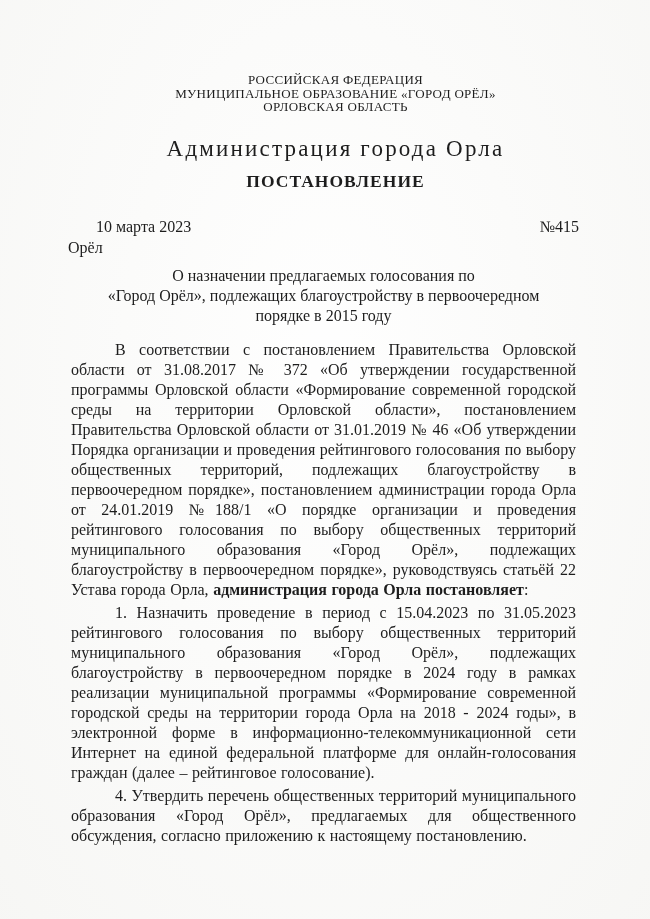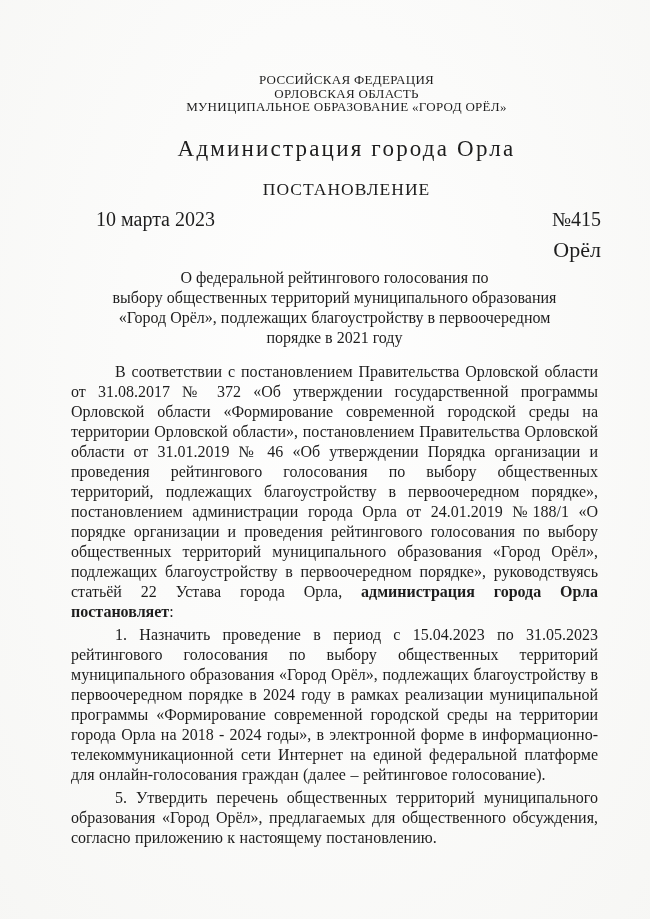--- a/index.html
+++ b/index.html
@@ -11,21 +11,21 @@
     height: 919px;
     background: #fbfbfa;
     overflow: hidden;
     font-family: "Liberation Serif", "DejaVu Serif", serif;
     color: #1d1d1d;
   }
   .page {
     box-sizing: border-box;
     width: 650px;
     height: 919px;
-    padding: 73px 49px 0 68px;
+    padding: 73px 71px 0 68px;
     background:
       radial-gradient(ellipse at 50% 40%, rgba(255,255,255,0.9), rgba(240,240,238,0.35)),
       #fafaf8;
   }
   .letterhead {
     text-align: center;
     position: relative;
     left: 12px;
   }
   .lh-small {
@@ -37,38 +37,38 @@
   .lh-org {
     font-size: 23px;
     line-height: 26px;
     letter-spacing: 2.2px;
     margin-top: 22px;
     white-space: nowrap;
   }
   .doc-type {
     font-size: 17.5px;
     line-height: 22px;
-    font-weight: normal;
+    font-weight: bold;
     letter-spacing: 1px;
-    margin-top: 16px;
+    margin-top: 8px;
   }
   .meta-row {
     display: flex;
     justify-content: space-between;
     align-items: baseline;
-    margin-top: 9px;
-    font-size: 20px;
+    margin-top: 25px;
+    font-size: 16px;
     line-height: 20px;
   }
   .meta-date { margin-left: 28px; }
   .city {
-    text-align: right;
-    font-size: 22px;
+    text-align: left;
+    font-size: 16px;
     line-height: 20px;
-    margin-top: 11px;
+    margin-top: 1px;
   }
   .doc-title {
     text-align: center;
     font-size: 16px;
     line-height: 20px;
     margin-top: 8px;
   }
   .doc-body { margin-top: 14px; }
   .para {
     margin: 3px;
@@ -80,39 +80,38 @@
   }
   .para b { font-weight: bold; }
 </style>
 </head>
 <body>
 
 <div class="page">
 
   <div class="letterhead">
     <div class="lh-small">РОССИЙСКАЯ ФЕДЕРАЦИЯ</div>
+    <div class="lh-small">МУНИЦИПАЛЬНОЕ ОБРАЗОВАНИЕ «ГОРОД ОРЁЛ»</div>
     <div class="lh-small">ОРЛОВСКАЯ ОБЛАСТЬ</div>
-    <div class="lh-small">МУНИЦИПАЛЬНОЕ ОБРАЗОВАНИЕ «ГОРОД ОРЁЛ»</div>
     <div class="lh-org">Администрация города Орла</div>
     <div class="doc-type">ПОСТАНОВЛЕНИЕ</div>
   </div>
 
   <div class="meta-row">
     <span class="meta-date">10 марта 2023</span>
     <span class="meta-number">№415</span>
   </div>
 
   <div class="city">Орёл</div>
 
   <div class="doc-title">
-    <div>О федеральной рейтингового голосования по</div>
-    <div>выбору общественных территорий муниципального образования</div>
+    <div>О назначении предлагаемых голосования по</div>
     <div>«Город Орёл», подлежащих благоустройству в первоочередном</div>
-    <div>порядке в 2021 году</div>
+    <div>порядке в 2015 году</div>
   </div>
 
   <div class="doc-body">
     <p class="para"><span>В соответствии с постановлением Правительства Орловской области от 31.08.2017 № 372 «Об утверждении государственной программы Орловской области «Формирование современной городской среды на территории Орловской области», постановлением Правительства Орловской области от 31.01.2019 № 46 «Об утверждении Порядка организации и проведения рейтингового голосования по выбору общественных территорий, подлежащих благоустройству в первоочередном порядке», постановлением администрации города Орла от 24.01.2019 №188/1 «О порядке организации и проведения рейтингового голосования по выбору общественных территорий муниципального образования «Город Орёл», подлежащих благоустройству в первоочередном порядке», руководствуясь статьёй 22 Устава города Орла, </span><b>администрация города Орла постановляет</b><span>:</span></p>
     <p class="para">1. Назначить проведение в период с 15.04.2023 по 31.05.2023 рейтингового голосования по выбору общественных территорий муниципального образования «Город Орёл», подлежащих благоустройству в первоочередном порядке в 2024 году в рамках реализации муниципальной программы «Формирование современной городской среды на территории города Орла на 2018 - 2024 годы», в электронной форме в информационно-телекоммуникационной сети Интернет на единой федеральной платформе для онлайн-голосования граждан (далее – рейтинговое голосование).</p>
-    <p class="para">5. Утвердить перечень общественных территорий муниципального образования «Город Орёл», предлагаемых для общественного обсуждения, согласно приложению к настоящему постановлению.</p>
+    <p class="para">4. Утвердить перечень общественных территорий муниципального образования «Город Орёл», предлагаемых для общественного обсуждения, согласно приложению к настоящему постановлению.</p>
   </div>
 
 </div>
 
 </body></html>

